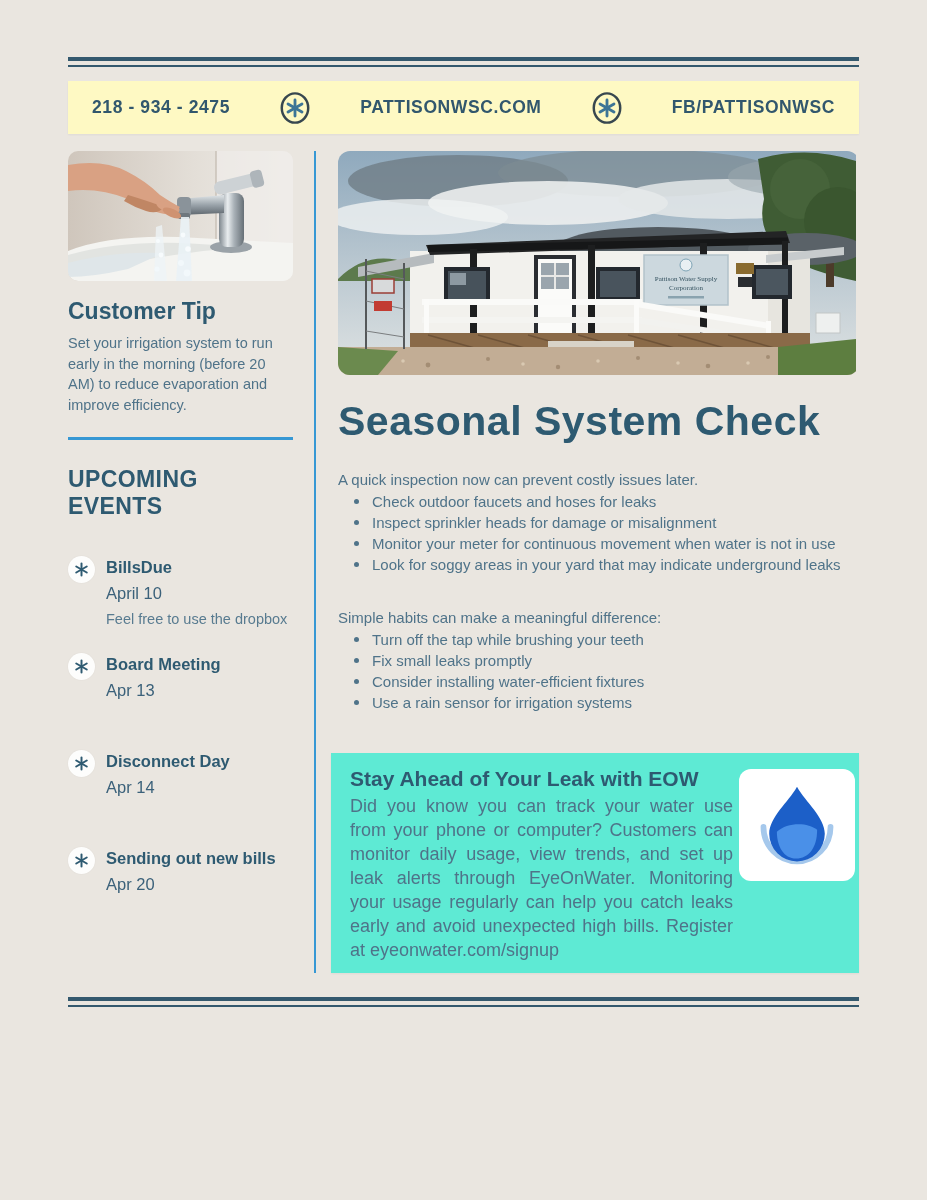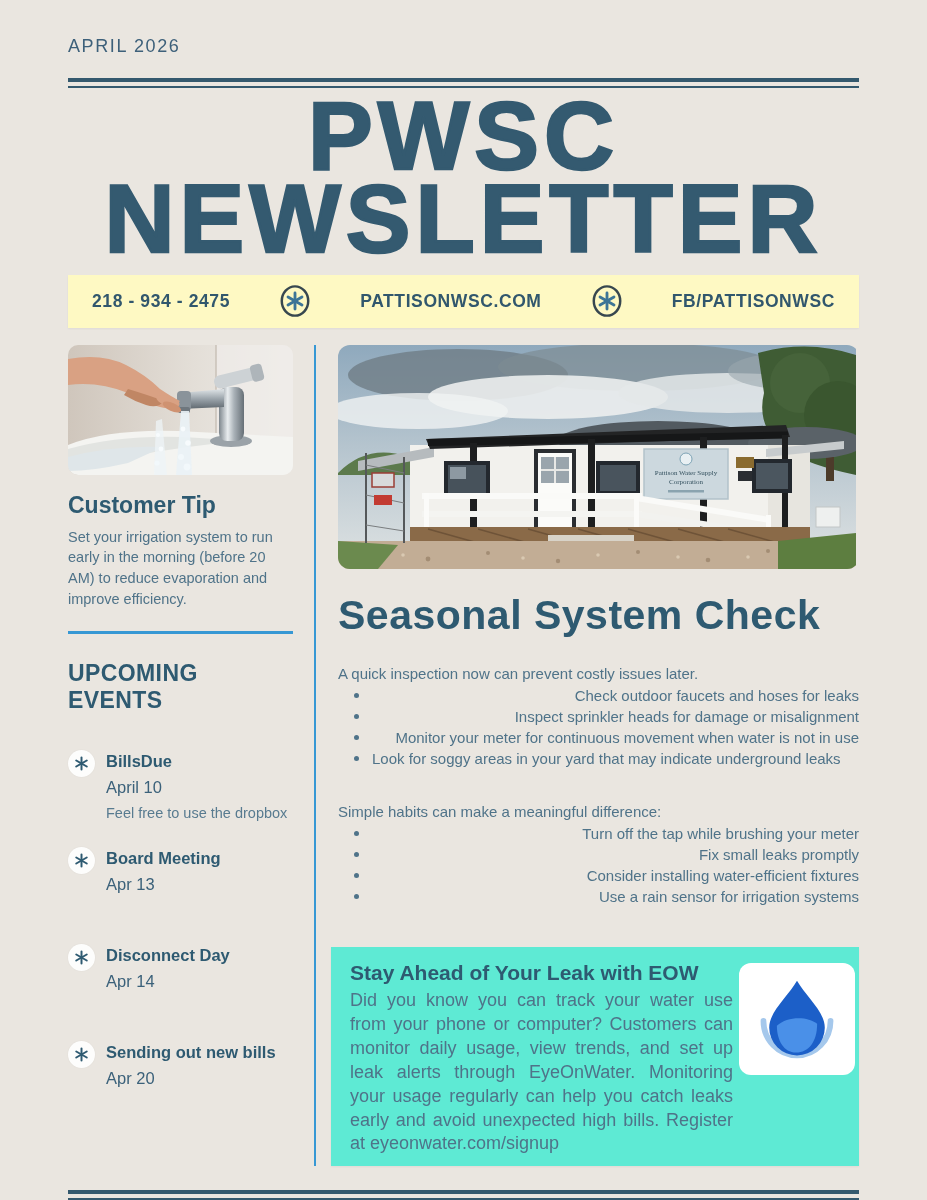--- a/index.html
+++ b/index.html
@@ -60,21 +60,21 @@
   .event-date  { margin-top:7px; font-size:16.5px; color:#3b617a; }
   .event-note  { margin-top:6px; font-size:14.5px; line-height:1.4; color:#587b90; white-space:pre-line; }
 
   
   .article-heading { margin-top:23px; font-size:41px; font-weight:bold; letter-spacing:.5px; color:#2e5a71; }
   .article-section { margin-top:24px; }
   .article-section.second { margin-top:32px; }
   .article-intro { font-size:15px; line-height:1.4; color:#4f7389; }
   .article-list { list-style:none; margin-top:1px; }
   .article-list li {
-    position:relative; padding-left:34px; font-size:15px; line-height:1.4; color:#4f7389;text-align:right;
+    position:relative; padding-left:34px; font-size:15px; line-height:1.4; color:#4f7389;
   }
   .article-list li::before {
     content:""; position:absolute; left:16px; top:8px;
     width:5px; height:5px; border-radius:50%; background:#4f7389;
   }
   .article-list li.justify { text-align:justify; }
 
   
   .eow-box {
     margin-top:40px; margin-left:-7px; background:#5eead4;
@@ -88,31 +88,26 @@
     width:116px; height:112px; background:#ffffff; border-radius:12px;
     flex:0 0 auto; display:flex; align-items:center; justify-content:center;
     margin-top:2px;
   }
 </style>
 </head>
 <body>
 
 <div class="page">
 
-  <div class="issue-date">APRIL 2026</div>
 
   <div class="rule">
     <div class="thick"></div>
     <div class="thin"></div>
   </div>
 
-  <div class="newsletter-title">
-    <div>PWSC</div>
-    <div>NEWSLETTER</div>
-  </div>
 
   <div class="contact-bar">
     <span class="item">218 - 934 - 2475</span>
     <span class="ast-circle">
       <svg viewBox="0 0 36 38" width="34" height="36">
         <ellipse cx="18" cy="19" rx="14" ry="15.5" fill="none" stroke="#37474f" stroke-width="2.6"></ellipse>
         <g stroke="#3d7596" stroke-width="3" stroke-linecap="round">
           <line x1="18" y1="10.5" x2="18" y2="27.5"></line>
           <line x1="10.6" y1="14.8" x2="25.4" y2="23.2"></line>
           <line x1="25.4" y1="14.8" x2="10.6" y2="23.2"></line>
@@ -403,21 +398,21 @@
           <li>Check outdoor faucets and hoses for leaks</li>
           <li>Inspect sprinkler heads for damage or misalignment</li>
           <li>Monitor your meter for continuous movement when water is not in use</li>
           <li class="justify">Look for soggy areas in your yard that may indicate underground leaks</li>
         </ul>
       </div>
 
       <div class="article-section second">
         <div class="article-intro">Simple habits can make a meaningful difference:</div>
         <ul class="article-list">
-          <li>Turn off the tap while brushing your meter</li>
+          <li>Turn off the tap while brushing your teeth</li>
           <li>Fix small leaks promptly</li>
           <li>Consider installing water-efficient fixtures</li>
           <li>Use a rain sensor for irrigation systems</li>
         </ul>
       </div>
 
       <div class="eow-box">
         <div class="eow-text">
           <div class="eow-heading">Stay Ahead of Your Leak with EOW</div>
           <div class="eow-body">Did you know you can track your water use from your phone or computer? Customers can monitor daily usage, view trends, and set up leak alerts through EyeOnWater. Monitoring your usage regularly can help you catch leaks early and avoid unexpected high bills. Register at eyeonwater.com/signup</div>

